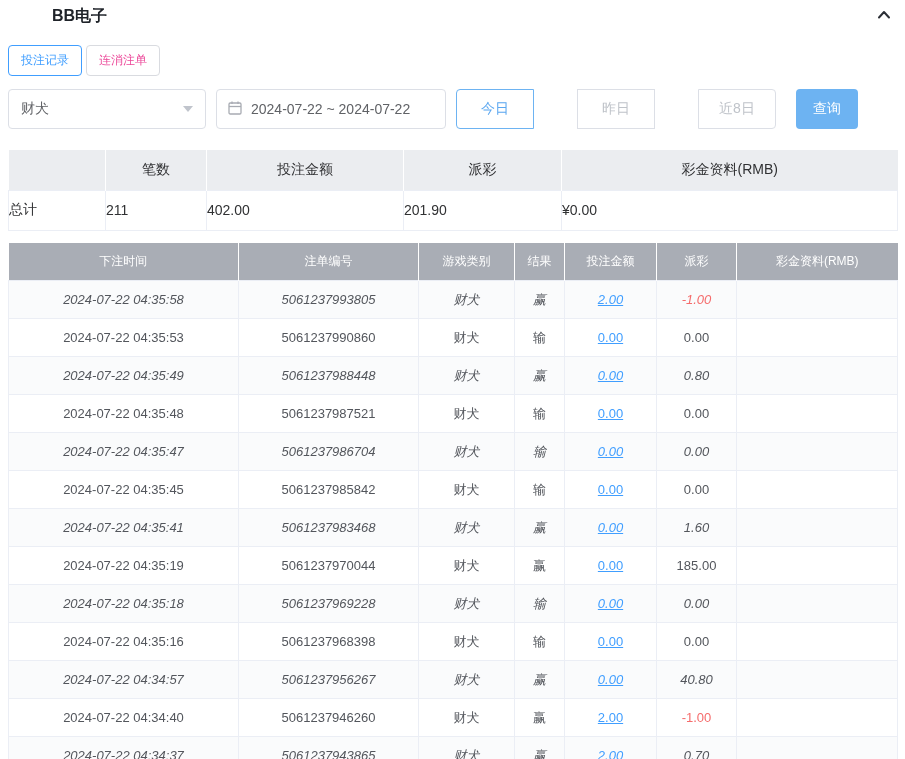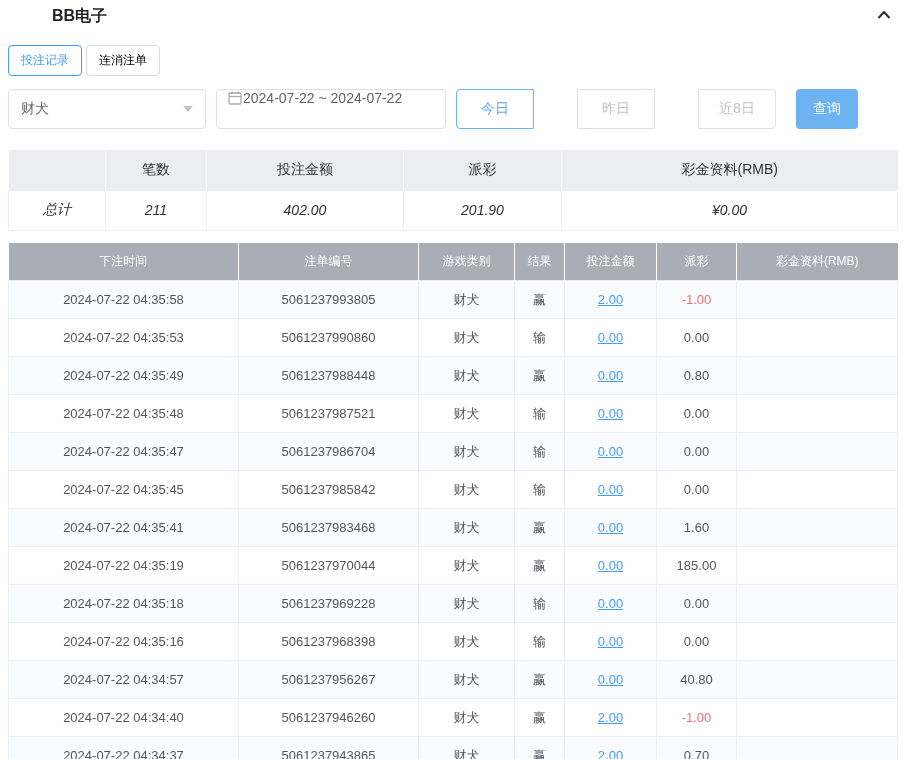--- a/index.html
+++ b/index.html
@@ -16,41 +16,41 @@
     display: flex; justify-content: space-between; align-items: center;
     padding: 5px 12px 0 8px; height: 28px; margin-left: 44px;
   }
   .page-title { font-size: 16px; font-weight: bold; color: #1f2329; }
   .collapse-btn { background: none; border: none; cursor: pointer; display: flex; align-items: center; }
 
   
   .tabs { margin: 17px 8px 0; display: flex; gap: 4px; }
   .tab {
     background: #fff; border: 1px solid #d9dbe0; border-radius: 4px;
-    font-size: 12px; color: #000000; padding: 0 12px; height: 31px;
+    font-size: 12px; color: #ec4899; padding: 0 12px; height: 31px;
     cursor: pointer; font-family: inherit;
   }
   .tab.active { border-color: #409eff; color: #409eff; }
 
   
   .filter-row { margin: 13px 8px 0; display: flex; align-items: center; }
   .select-box {
     width: 198px; height: 40px; border: 1px solid #dcdfe6; border-radius: 4px;
     display: flex; align-items: center; justify-content: space-between;
     padding: 0 12px; font-size: 14px; color: #606266; background: #fff; cursor: pointer;
   }
   .caret-down {
     width: 0; height: 0;
     border-left: 5px solid transparent; border-right: 5px solid transparent;
     border-top: 6px solid #c0c4cc;
   }
   .date-box {
     margin-left: 10px; width: 230px; height: 40px;
     border: 1px solid #dcdfe6; border-radius: 4px;
-    display: flex; gap: 0;
+    display: flex; align-items: center; gap: 8px;
     padding: 0 10px; font-size: 14px; color: #606266; background: #fff; cursor: pointer;
   }
   .btn-group { margin-left: 10px; display: flex; gap: 44px; }
   .qbtn {
     width: 78px; height: 40px; background: #fff;
     border: 1px solid #dcdfe6; font-size: 14px; color: #bfc3c9;
     cursor: pointer; font-family: inherit; margin-left: -1px; position: relative;
   }
   .qbtn:first-child { border-radius: 4px 0 0 4px; margin-left: 0; }
   .qbtn:last-child { border-radius: 0 4px 4px 0; }
@@ -64,37 +64,37 @@
   
   table { border-collapse: collapse; table-layout: fixed; }
   .summary-table { margin: 21px 8px 0; width: 889px; }
   .summary-table th {
     background: #ebedf0; height: 40px; font-weight: 400;
     font-size: 14px; color: #303133; border-right: 1px solid #fff;
     text-align: center;
   }
   .summary-table th:last-child { border-right: none; }
   .summary-table td {
-    height: 40px; text-align: center; font-size: 14px; color: #303133;
-    border: 1px solid #ebeef5; background: #fff; font-style: italic;
+    height: 40px; text-align: left; font-size: 14px; color: #303133;
+    border: 1px solid #ebeef5; background: #fff;
   }
 
   
   .bet-table { margin: 12px 8px 0; width: 889px; }
   .bet-table thead th {
     background: #a9adb5; color: #fff; height: 38px;
     font-size: 12px; font-weight: 400; text-align: center;
     border-right: 1px solid #fff;
   }
   .bet-table thead th:last-child { border-right: none; }
   .bet-table tbody td {
     height: 38px; text-align: center; font-size: 13px; color: #53565c;
     border: 1px solid #ebeef5; background: #fff;
   }
-  .bet-table tbody tr.striped td { background: #fafbfc; }
+  .bet-table tbody tr.striped td { background: #fafbfc; font-style: italic; }
   .bet-table td.neg { color: #f56c6c; text-align: center; }
   .amount-link { color: #409eff; text-decoration: underline; font-size: 13px; cursor: pointer; }
 </style>
 </head>
 <body>
 
 <div class="panel">
 
   <div class="panel-header">
     <div class="page-title">BB电子</div>

